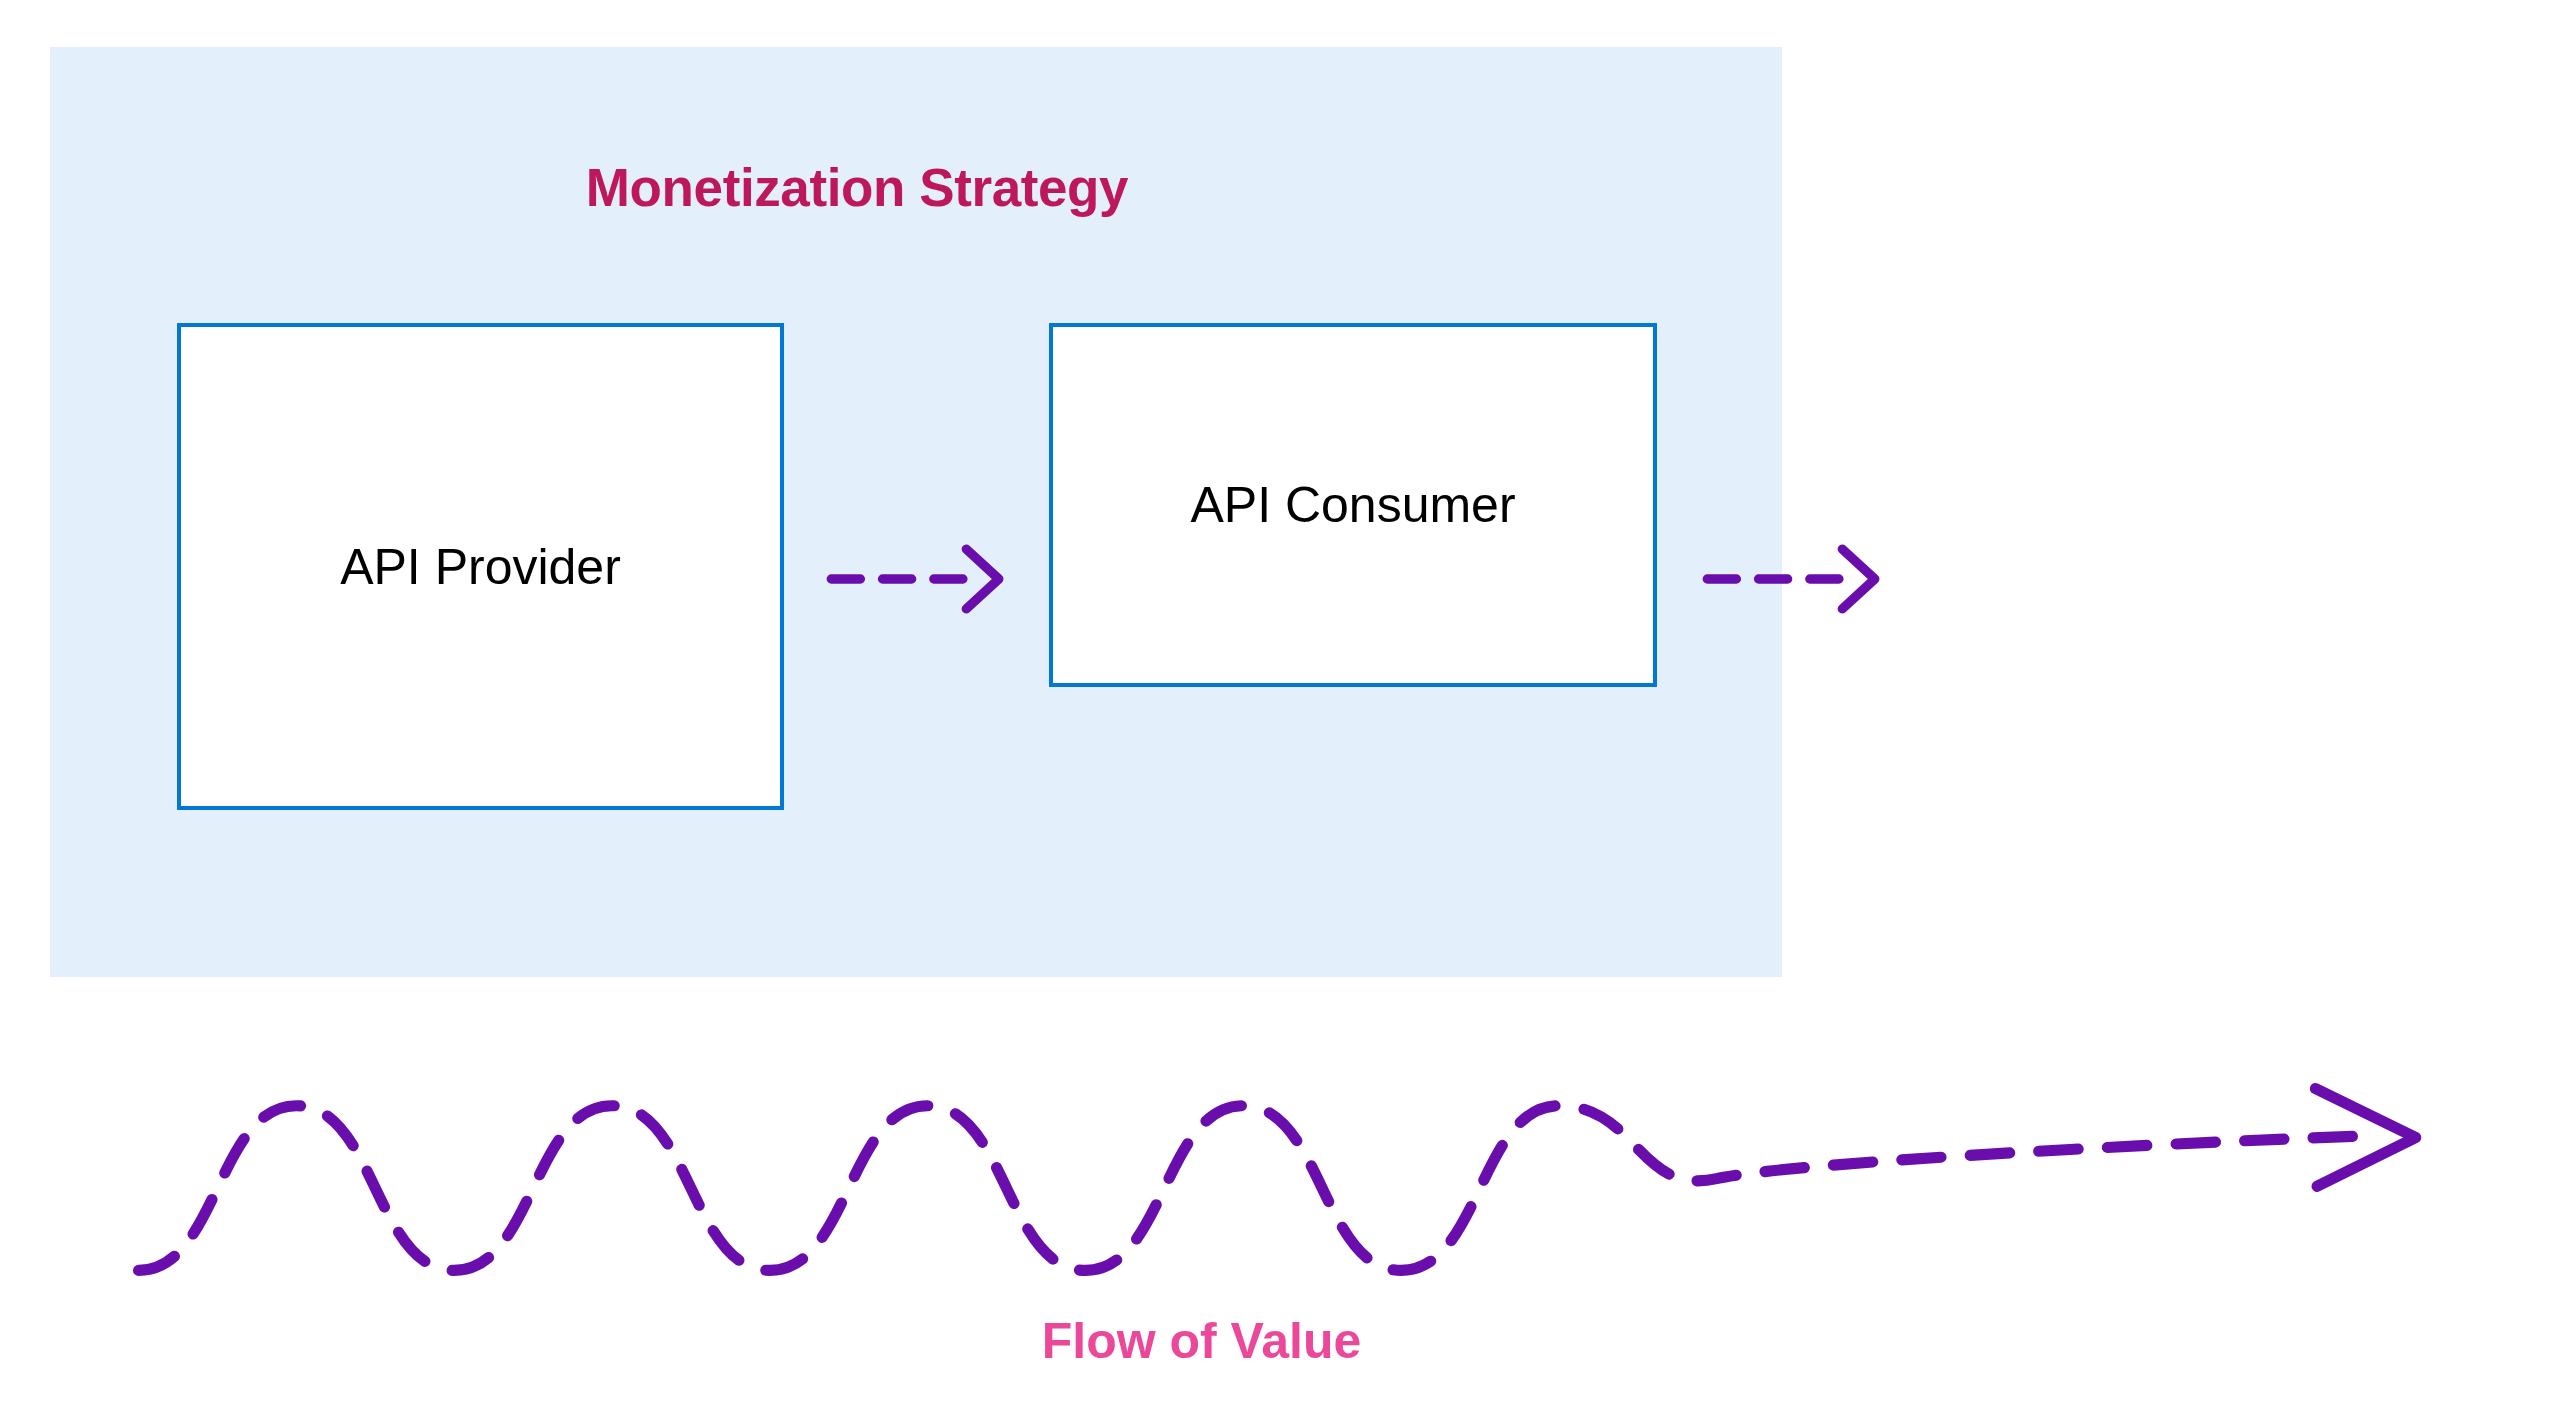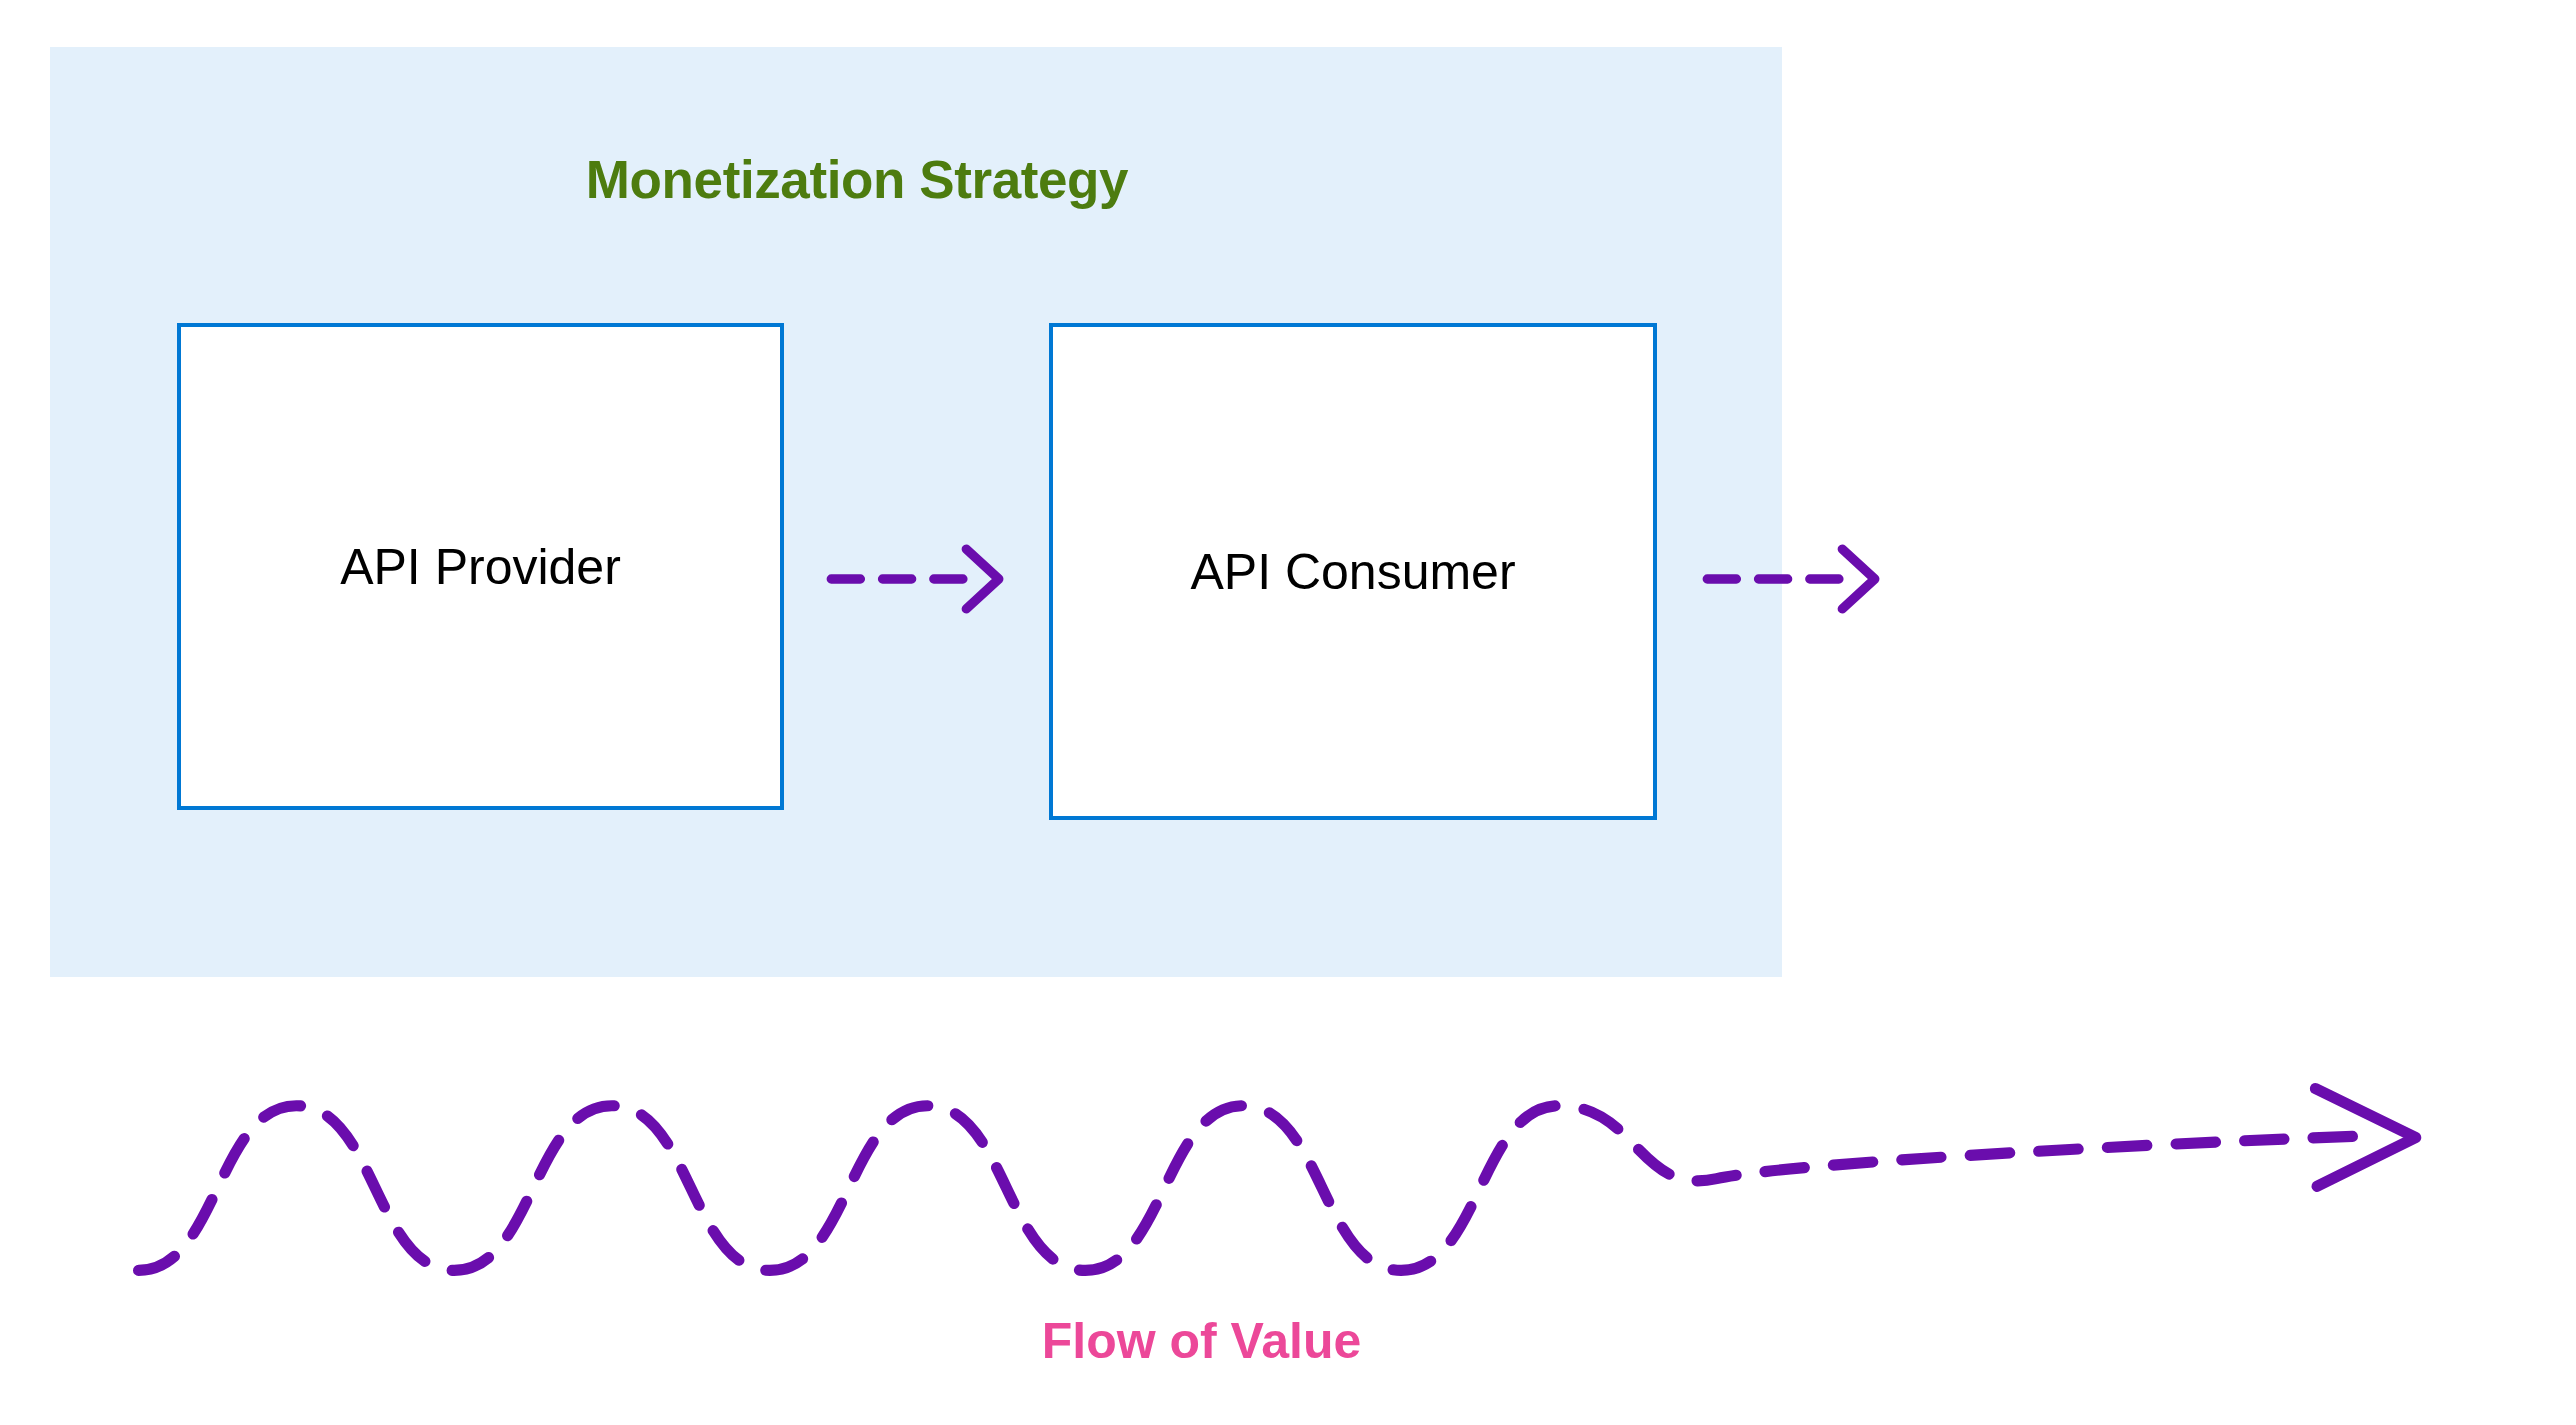--- a/index.html
+++ b/index.html
@@ -22,47 +22,47 @@
     position: absolute;
     left: 50px;
     top: 47px;
     width: 1732px;
     height: 930px;
     background: #e3f0fb;
   }
   #strategy-title {
     position: absolute;
     left: 0;
-    top: 102px;
+    top: 110px;
     width: 1614px;
     text-align: center;
     font-size: 53px;
     font-weight: bold;
-    color: #4d7c0f;
+    color: #be185d;
     letter-spacing: -0.4px;
     white-space: nowrap;
   }
   
   .entity-box {
     position: absolute;
     box-sizing: border-box;
     background: #ffffff;
     border: 4.3px solid #0078d4;
     display: flex;
     align-items: center;
     justify-content: center;
   }
   .entity-label {
     font-size: 50px;
     font-weight: normal;
     color: #000000;
     white-space: nowrap;
   }
   #box-api-provider { left: 177px;  top: 323px; width: 607px; height: 487px; }
-  #box-api-consumer { left: 1049px; top: 323px; width: 608px; height: 497px; }
+  #box-api-consumer { left: 1049px; top: 323px; width: 608px; height: 364px; }
   #box-end-user     { left: 1923px; top: 323px; width: 607px; height: 486px; }
 
   
   .connector-arrow {
     position: absolute;
     pointer-events: none;
   }
   #arrow-provider-consumer { left: 824px;  top: 532px; width: 206px; height: 94px; }
   #arrow-consumer-enduser  { left: 1700px; top: 532px; width: 206px; height: 94px; }
 

